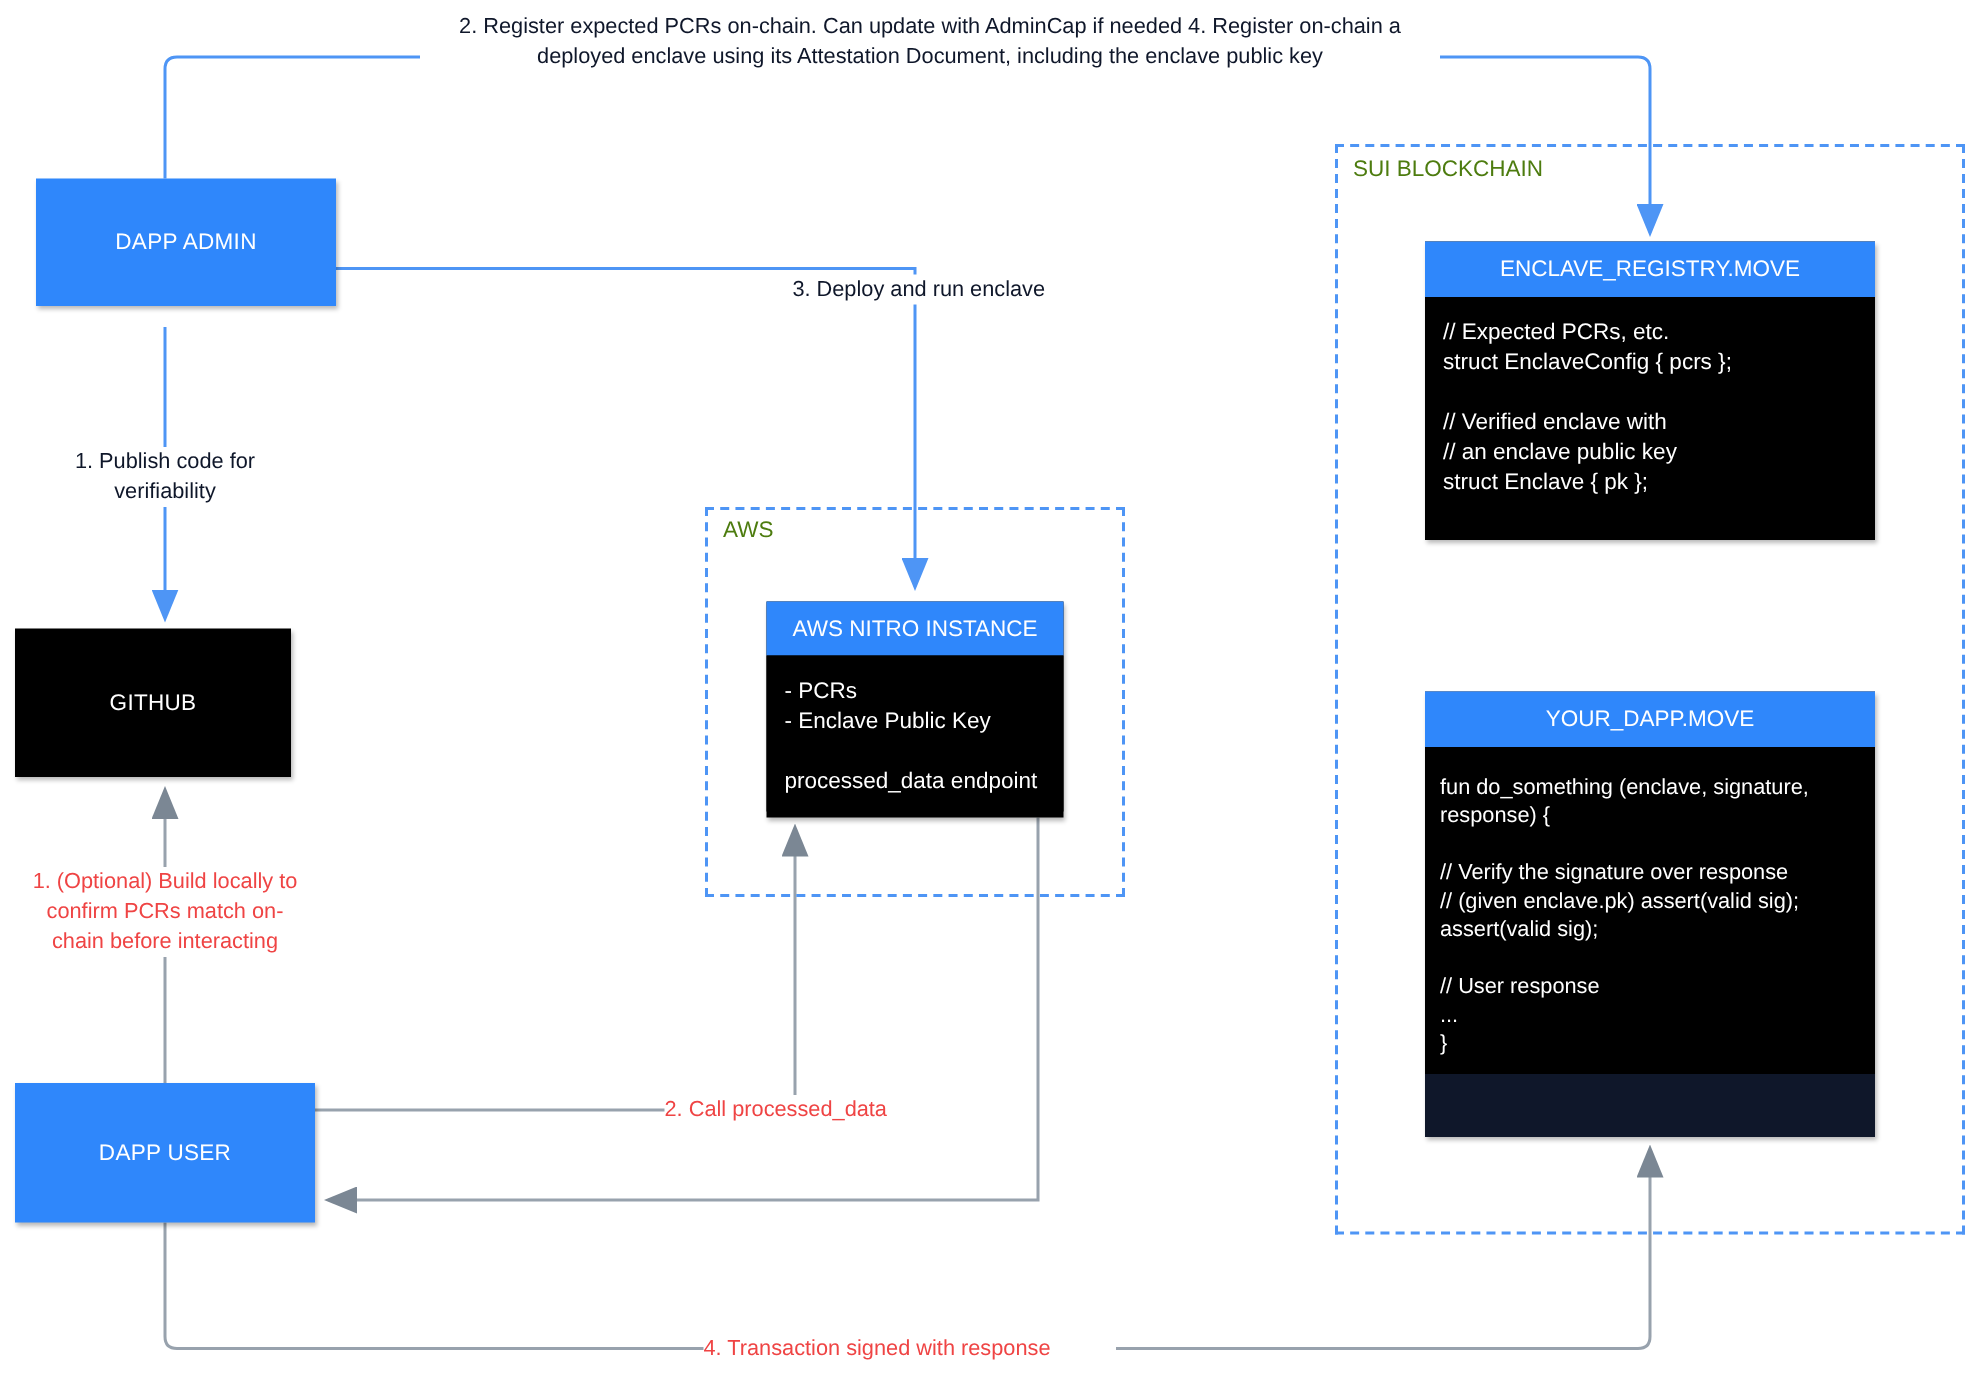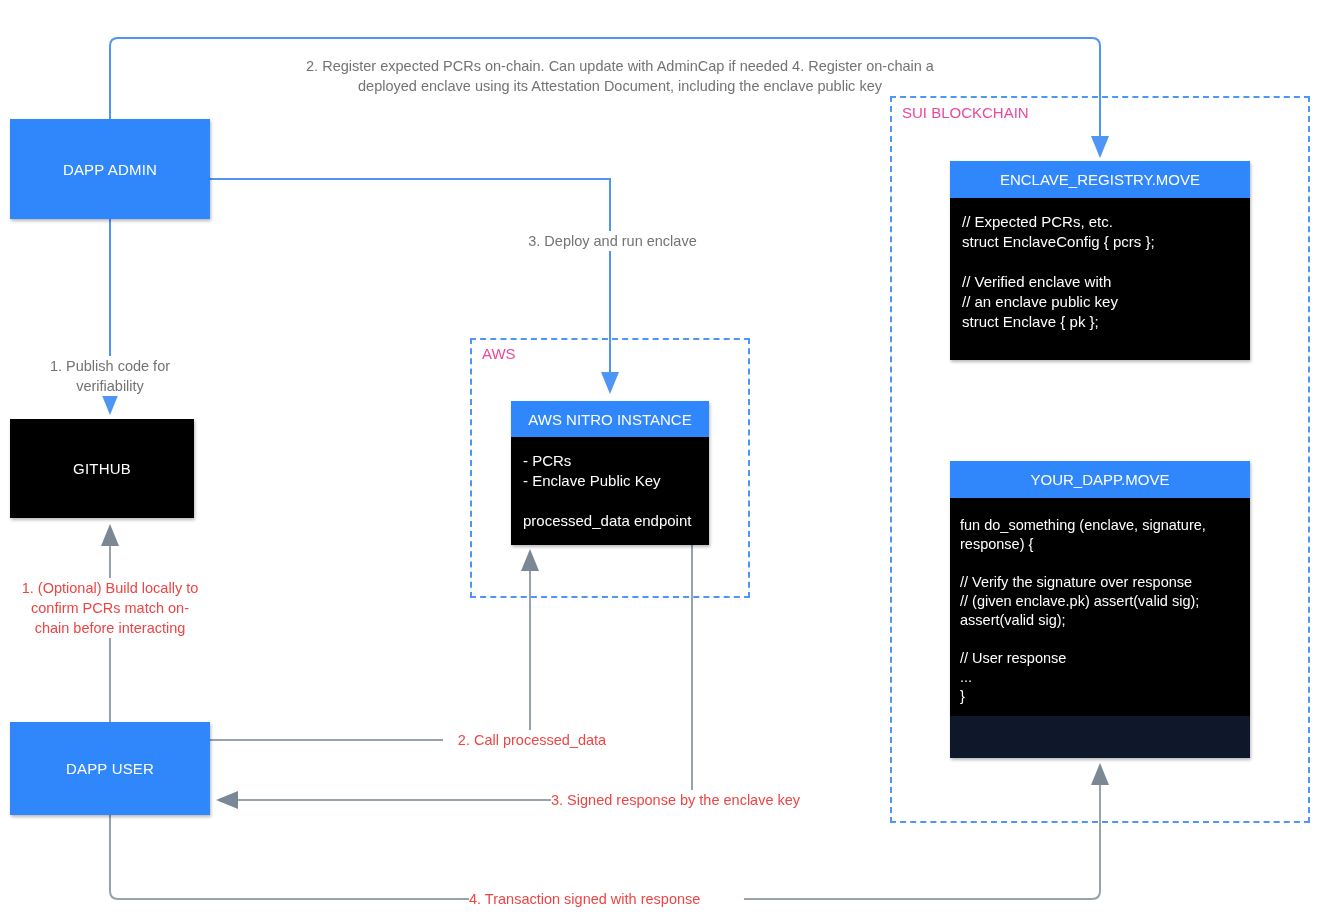--- a/index.html
+++ b/index.html
@@ -12,24 +12,24 @@
             font-size:15px;letter-spacing:.2px;}
   .box-black{background:#000000;color:#ffffff;}
   .hdr-blue{background:#2f87fb;color:#fff;display:flex;align-items:center;justify-content:center;
             font-size:15px;width:100%;box-sizing:border-box;}
   .code{background:#000;color:#fff;font-size:15px;line-height:20px;padding:14px 12px 10px 12px;
         box-sizing:border-box;width:100%;white-space:pre-wrap;}
   .code2{background:#000;color:#fff;font-size:14.5px;line-height:19px;padding:18px 0 10px 10px;
         box-sizing:border-box;width:100%;white-space:pre-wrap;}
 
   .group{position:absolute;box-sizing:border-box;border:2px dashed #4e95f5;background:transparent;}
-  .group-label{position:absolute;font-size:15px;color:#ec4899;background:#fff;padding:0 4px;}
+  .group-label{position:absolute;font-size:15px;color:#4d7c0f;background:#fff;padding:0 4px;}
 
   .lbl{position:absolute;font-size:14.5px;line-height:20px;text-align:center;background:#fff;}
-  .lbl-blue{color:#737373;margin-top:48px;}
+  .lbl-blue{color:#0f172a;}
   .lbl-gray{color:#ef4444;}
   .shadow{box-shadow:1px 2px 3px rgba(0,0,0,.28);}
 </style>
 </head>
 <body>
 
 <div id="canvas">
 
   <svg class="wires" viewBox="0 0 1320 918">
     <defs>
@@ -55,21 +55,21 @@
 
     <path d="M110,815 L110,891 Q110,899 118,899 L1092,899 Q1100,899 1100,891 L1100,766" fill="none" stroke="#98a2ad" stroke-width="2" marker-end="url(#arrG)"></path>
   </svg>
 
   <div class="group" style="left:890px;top:96px;width:420px;height:727px;"></div>
   <div class="group-label" style="left:898px;top:104px;">SUI BLOCKCHAIN</div>
 
   <div class="group" style="left:470px;top:338px;width:280px;height:260px;"></div>
   <div class="group-label" style="left:478px;top:345px;">AWS</div>
 
-  <div class="node box-blue shadow" style="left:10px;top:119px;width:200px;height:100px;">
+  <div class="node box-blue shadow" style="left:24px;top:119px;width:200px;height:85px;">
     <span>DAPP ADMIN</span>
   </div>
 
   <div class="node box-blue box-black shadow" style="left:10px;top:419px;width:184px;height:99px;display:flex;align-items:center;justify-content:center;font-size:15px;">
     <span>GITHUB</span>
   </div>
 
   <div class="node box-blue shadow" style="left:10px;top:722px;width:200px;height:93px;">
     <span>DAPP USER</span>
   </div>
@@ -103,29 +103,28 @@
 
 // User response
 ...
 }</div>
   </div>
 
   <div class="lbl lbl-blue" style="left:280px;top:8px;width:680px;">2. Register expected PCRs on-chain. Can update with AdminCap if needed
 4. Register on-chain a deployed enclave using its Attestation Document, including the
 enclave public key</div>
 
-  <div class="lbl lbl-blue" style="left:19px;top:308px;width:182px;">1. Publish code for
+  <div class="lbl lbl-blue" style="left:19px;top:298px;width:182px;">1. Publish code for
 verifiability</div>
 
   <div class="lbl lbl-blue" style="left:505px;top:183px;width:215px;">3. Deploy and run enclave</div>
 
   <div class="lbl lbl-gray" style="left:14px;top:578px;width:192px;">1. (Optional) Build
 locally to confirm PCRs
 match on-chain before
 interacting</div>
 
-  <div class="lbl lbl-gray" style="left:443px;top:730px;width:178px;text-align:center;">2. Call processed_data</div>
+  <div class="lbl lbl-gray" style="left:443px;top:730px;width:178px;text-align:left;">2. Call processed_data</div>
 
-  <div class="lbl lbl-gray" style="left:551px;top:790px;width:290px;text-align:left;">3. Signed response by the enclave key</div>
 
   <div class="lbl lbl-gray" style="left:469px;top:889px;width:275px;text-align:left;">4. Transaction signed with response</div>
 
 </div>
 
 </body></html>

